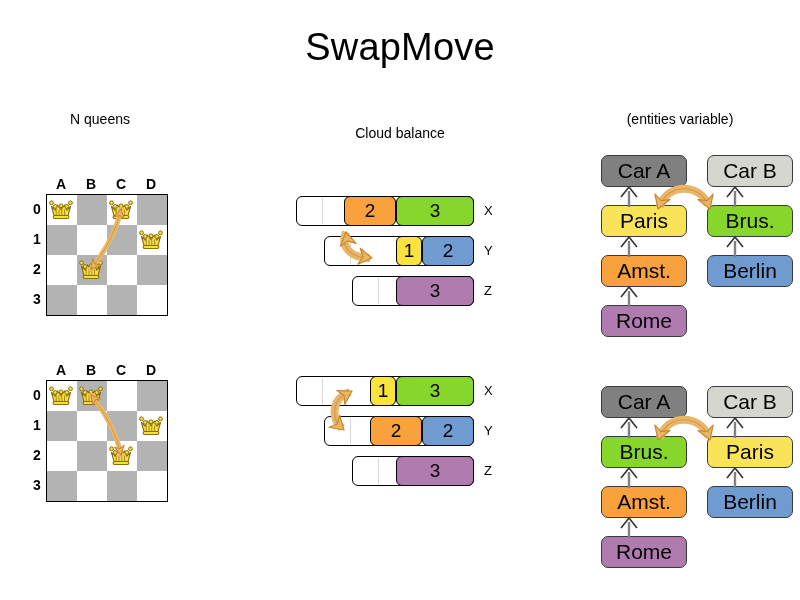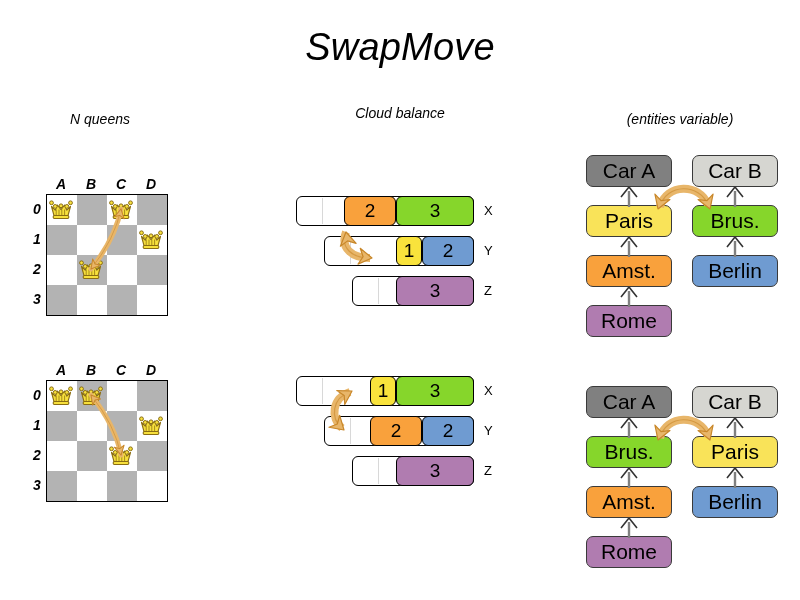--- a/index.html
+++ b/index.html
@@ -5,36 +5,36 @@
   html,body{margin:0;padding:0;}
   body{
     width:800px;height:600px;
     background:#ffffff;
     font-family:"Liberation Sans", sans-serif;
     color:#000000;
     overflow:hidden;
     position:relative;
   }
   .stage{position:absolute;inset:0;}
-  .abs{position:absolute;font-style:italic;}
+  .abs{position:absolute;}
 
   
   #page-title{
     left:0;top:24px;width:800px;text-align:center;
     font-size:38px;font-weight:400;line-height:46px;letter-spacing:.2px;
   }
   #page-subtitle{
     left:0;top:70px;width:800px;text-align:center;
     font-size:13px;line-height:16px;
   }
   .col-heading{
     text-align:center;font-size:14px;line-height:19px;
   }
   #nq-heading{left:10px;top:110px;width:180px;}
-  #cb-heading{left:305px;top:104px;width:190px;}
+  #cb-heading{left:305px;top:124px;width:190px;}
   #vr-heading{left:580px;top:110px;width:200px;}
 
   
   .board-wrap{width:160px;height:160px;}
   .board{
     position:absolute;left:16px;top:24px;
     width:120px;height:120px;
     border:1.5px solid #000;
     box-sizing:content-box;
   }
@@ -73,21 +73,21 @@
     position:absolute;font-size:13px;line-height:30px;top:0;left:0;width:24px;
   }
   .cb-arrow{position:absolute;pointer-events:none;}
 
   
   .vr-panel{position:absolute;}
   .vr-node{
     position:absolute;box-sizing:border-box;
     border:1.6px solid #3a3a3a;border-radius:7px;
     display:flex;align-items:center;justify-content:center;
-    font-size:21px;color:#000;width:86px;height:32px;
+    font-size:21px;color:#000;width:86px;height:32px;margin-left:15px;
   }
   .vr-link{position:absolute;pointer-events:none;}
   .vr-swap{position:absolute;pointer-events:none;}
 </style>
 </head>
 <body>
 
 <div class="stage">
 
   <div class="abs" id="page-title">SwapMove</div>

